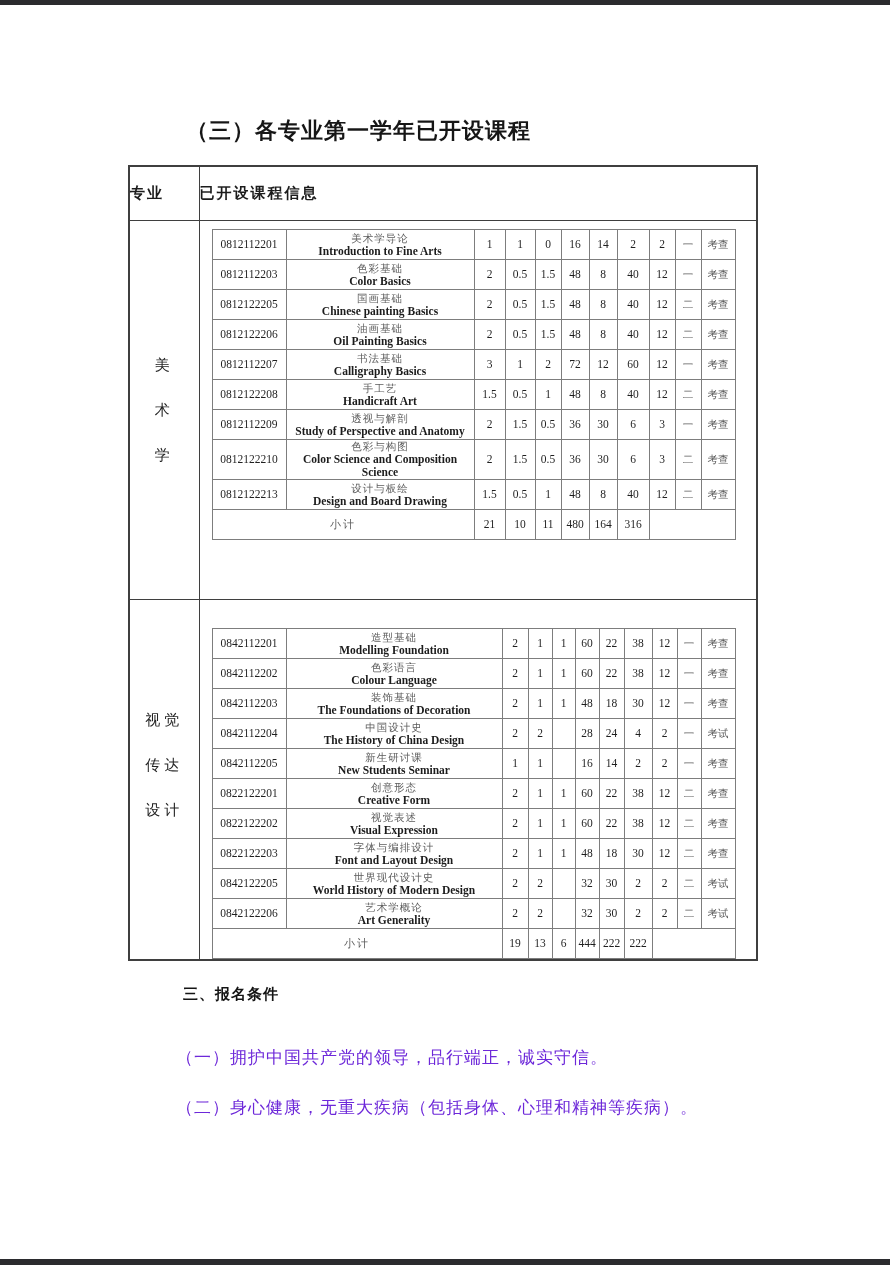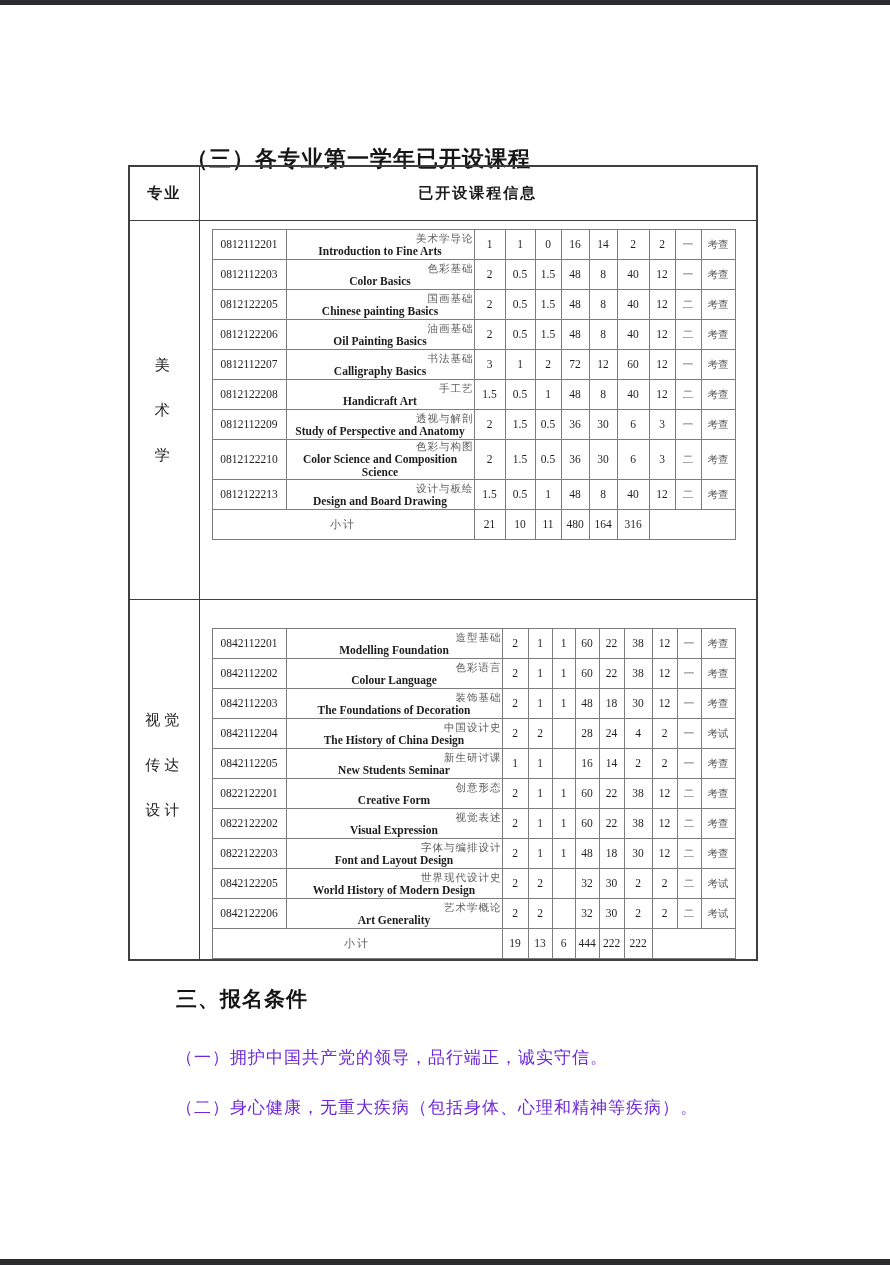--- a/index.html
+++ b/index.html
@@ -4,53 +4,53 @@
 <style>
   html,body{margin:0;padding:0;background:#ffffff;}
   .page{position:relative;width:890px;height:1265px;background:#ffffff;overflow:hidden;
         font-family:"Liberation Serif",serif;color:#1f1f1f;}
   .bar{position:absolute;left:0;width:890px;background:#2b2b2e;}
   .bar.top{top:0;height:5px;}
   .bar.bottom{bottom:0;height:6px;}
 
   .doc-title{position:absolute;left:186px;top:116px;
              font-family:"Liberation Sans",sans-serif;font-weight:bold;
-             font-size:22px;letter-spacing:1px;color:#161616;white-space:nowrap;margin-top:28px;}
+             font-size:22px;letter-spacing:1px;color:#161616;white-space:nowrap;}
 
   table.outer{position:absolute;left:128px;top:165px;width:630px;
               border-collapse:collapse;table-layout:fixed;
               border:2px solid #3f3f3f;}
   table.outer td{border:1px solid #3f3f3f;padding:0;}
   .col-major{width:70px;}
-  .hdr-row td{height:53px;text-align:center;vertical-align:middle;
+  .hdr-row td{height:53px;vertical-align:middle;
               font-size:15px;font-weight:bold;color:#1c1c1c;letter-spacing:2px;}
   .body-row-1{height:379px;}
   .body-row-2{height:356px;}
   .major-cell{text-align:center;vertical-align:middle;}
   .major-lines{display:flex;flex-direction:column;align-items:center;gap:26px;
                font-size:15px;color:#242424;letter-spacing:4px;}
   .major-lines.shift-up{position:relative;top:-14px;}
   .info-cell{vertical-align:top;}
   .info-cell.pad1{padding:8px 9px 0 12px;}
   .info-cell.pad2{padding:28px 0 0 12px;}
 
   table.inner{border-collapse:collapse;table-layout:fixed;width:523px;
               border:1.5px solid #565656;}
   table.inner td{border:1px solid #7d7d7d;padding:0;height:29px;
                  text-align:center;vertical-align:middle;line-height:13px;}
   .code-cell{font-size:11.5px;color:#1f1f1f;}
-  .cn-name{display:block;font-size:10.5px;color:#5c5c5c;letter-spacing:1px;text-align:right;}
+  .cn-name{display:block;font-size:10.5px;color:#5c5c5c;letter-spacing:1px;}
   .en-name{display:block;font-size:11.5px;font-weight:bold;color:#1c1c1c;}
   .num-val{font-size:11.5px;color:#1f1f1f;}
   .cjk-val{font-size:10.5px;color:#5c5c5c;}
   .subtotal-label-cell{font-size:11px;color:#5c5c5c;letter-spacing:2px;}
 
-  .enroll-title{position:absolute;left:176px;top:985px;
+  .enroll-title{position:absolute;left:183px;top:985px;
                 font-family:"Liberation Sans",sans-serif;font-weight:bold;
-                font-size:21px;letter-spacing:1px;color:#141414;white-space:nowrap;}
+                font-size:15px;letter-spacing:1px;color:#141414;white-space:nowrap;}
   .para{position:absolute;left:176px;font-size:17px;color:#6d28d9;
         letter-spacing:1px;white-space:nowrap;}
   .para.p1{top:1046px;}
   .para.p2{top:1096px;}
 </style>
 </head>
 <body>
 
 <div class="page">
   <div class="bar top"></div>

